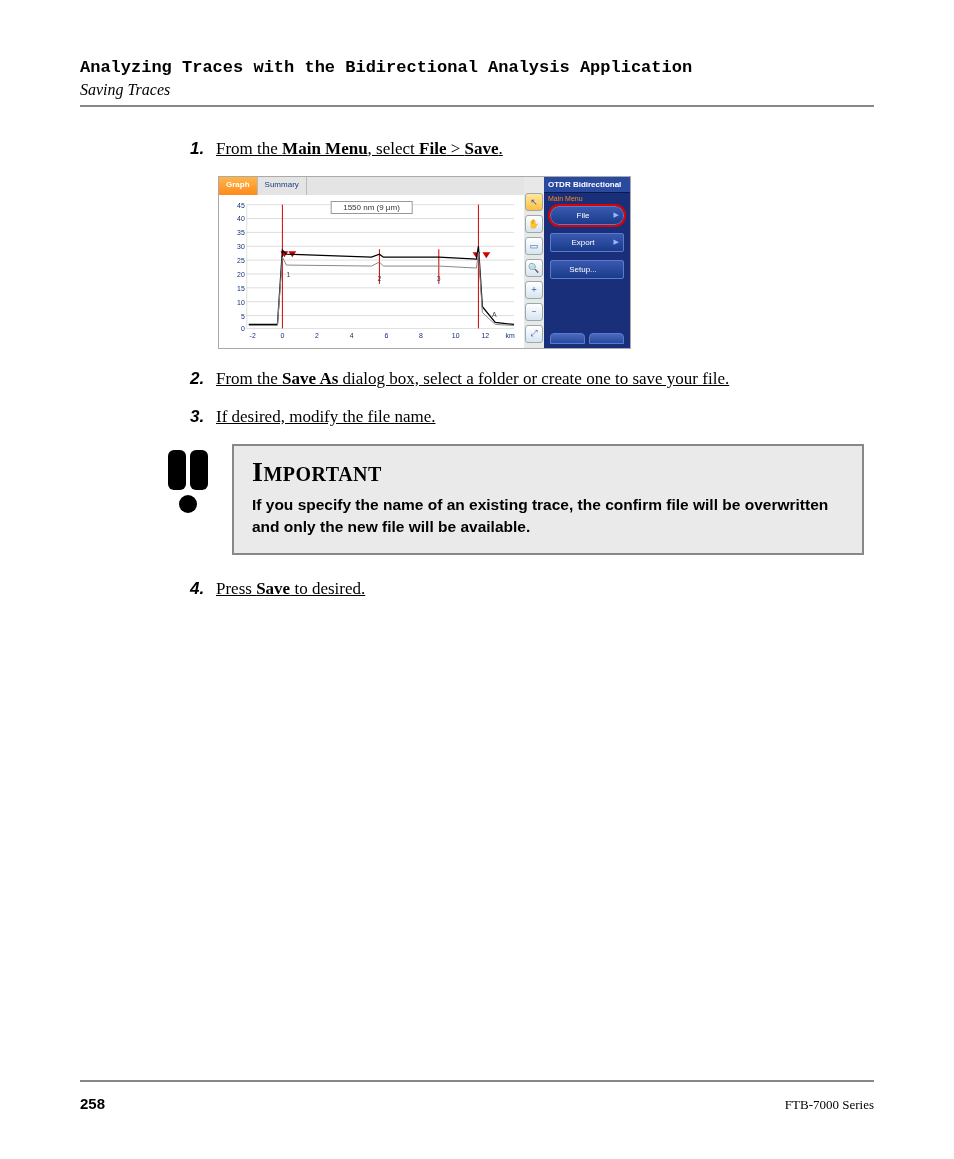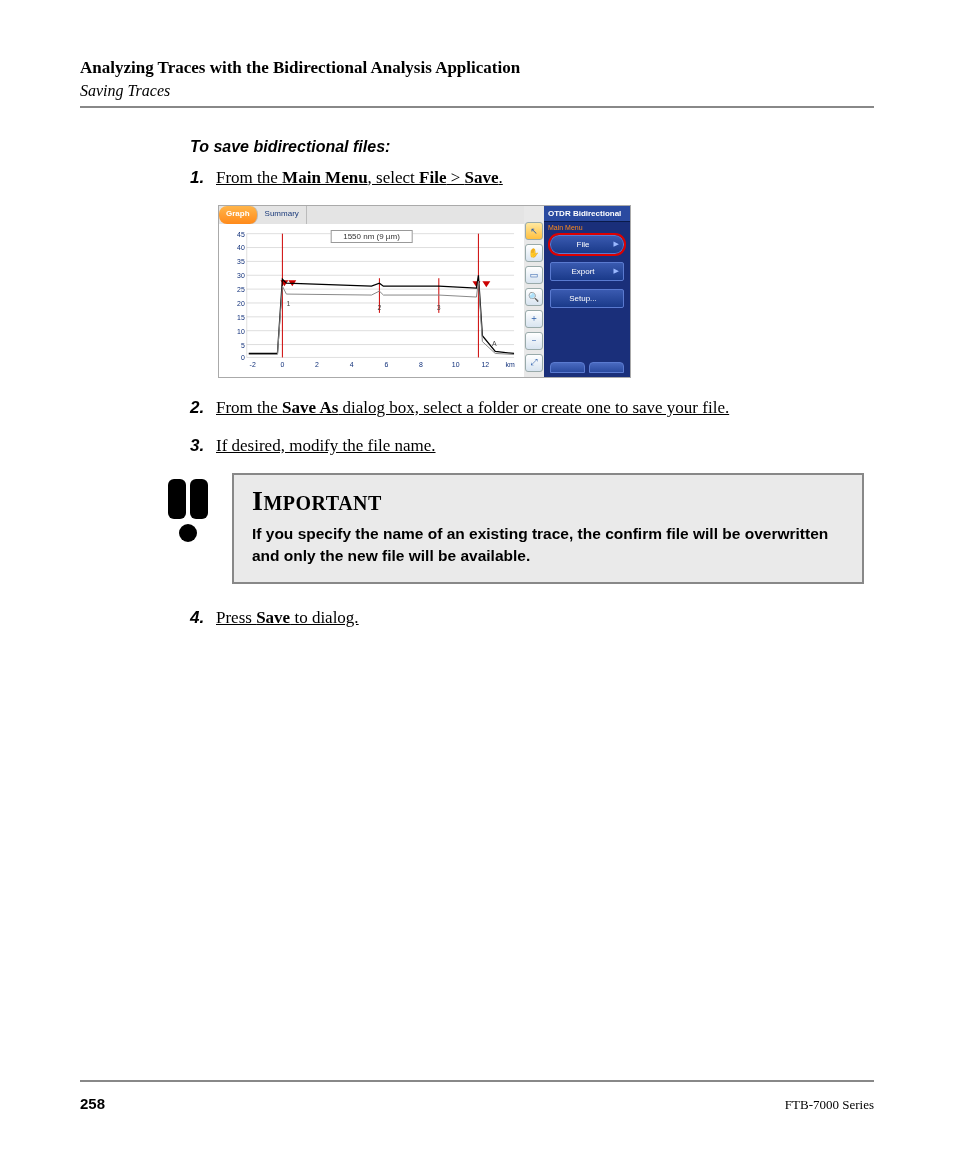--- a/index.html
+++ b/index.html
@@ -13,21 +13,21 @@
     color: #000;
   }
   .page {
     position: relative;
     width: 954px;
     height: 1159px;
     box-sizing: border-box;
     padding: 58px 80px 40px 80px;
   }
   .chapter-title {
-    font-family: Liberation Serif, serif;
+    font-family: Liberation Mono, monospace;
     font-weight: bold;
     font-size: 17px;
     margin-bottom: 4px;
   }
   .section-title {
     font-style: italic;
     font-size: 16px;
     margin-bottom: 6px;
   }
   .hr {
@@ -87,21 +87,20 @@
   }
   .tab {
     padding: 3px 7px 0 7px;
     border-right: 1px solid #bbb;
     color: #1a3a7a;
   }
   .tab.active {
     background: linear-gradient(#ffb54a, #ff8a1a);
     color: #fff;
     font-weight: bold;
-    border-radius: 8px;
   }
   .shot-chart {
     flex: 1;
     padding: 2px 4px 2px 4px;
     position: relative;
   }
   .shot-chart svg { width: 100%; height: 100%; }
   .chart-legend {
     position: absolute;
     top: 6px;
@@ -243,21 +242,20 @@
 <body>
 
 <div class="page">
 
   <div class="chapter-title">Analyzing Traces with the Bidirectional Analysis Application</div>
   <div class="section-title">Saving Traces</div>
   <hr class="hr">
 
   <div class="content">
 
-    <div class="sub-heading">To save bidirectional files:</div>
 
     <div class="step">
       <div class="step-num">1.</div>
       <div class="step-text">
         <span>From the </span><b>Main Menu</b><span>, select </span><b>File</b><span> &gt; </span><b>Save</b><span>.</span>
       </div>
     </div>
 
     <div class="screenshot">
       <div class="shot-left">
@@ -390,21 +388,21 @@
       </div>
       <div class="important-box">
         <div class="important-title">Important</div>
         <div class="important-text">If you specify the name of an existing trace, the confirm file will be overwritten and only the new file will be available.</div>
       </div>
     </div>
 
     <div class="step">
       <div class="step-num">4.</div>
       <div class="step-text">
-        <span>Press </span><b>Save</b><span> to dialog.</span>
+        <span>Press </span><b>Save</b><span> to desired.</span>
       </div>
     </div>
 
   </div>
 
   <div class="footer">
     <span class="page-num">258</span>
     <span class="series">FTB-7000 Series</span>
   </div>
 

